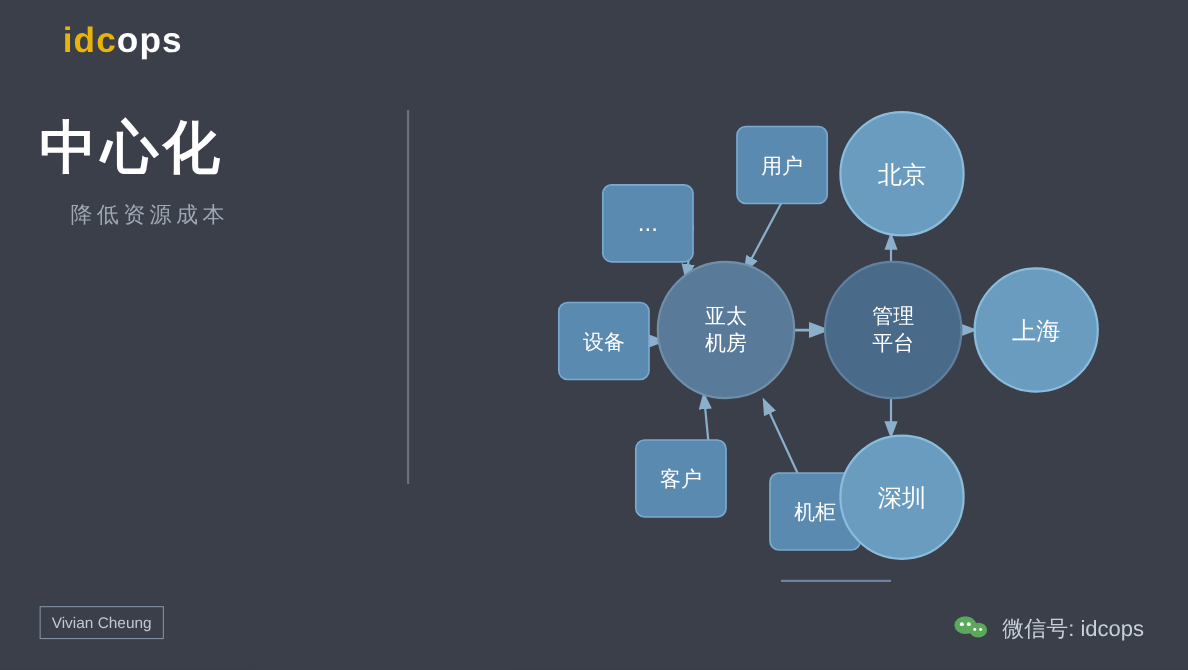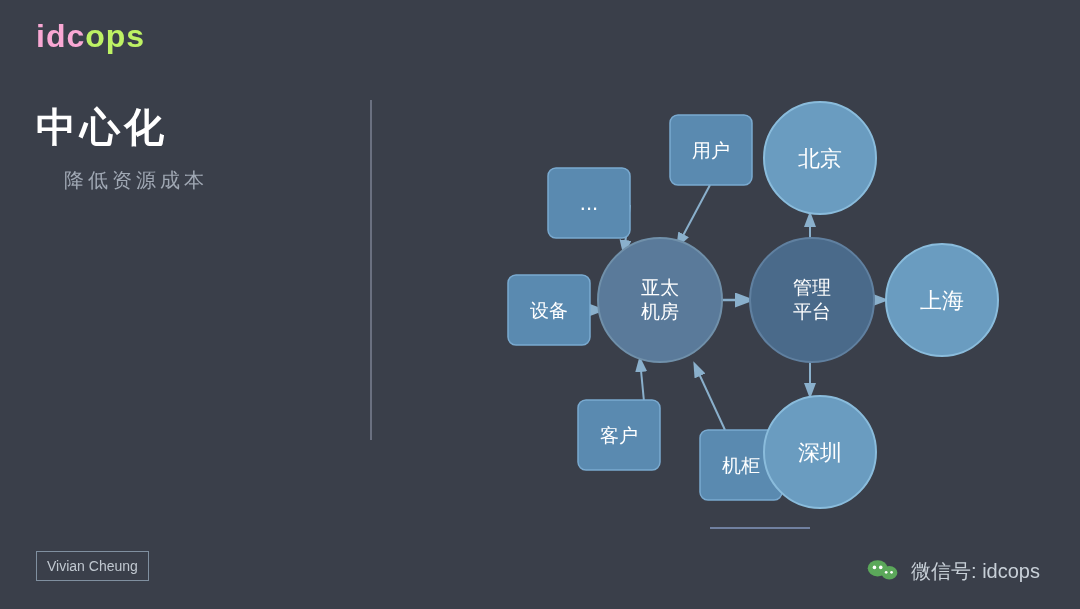--- a/index.html
+++ b/index.html
@@ -15,33 +15,33 @@
     
     .logo {
       position: absolute;
       top: 18px;
       left: 36px;
       font-size: 32px;
       font-weight: bold;
       color: #6cb8e0;
       letter-spacing: 1px;
     }
-    .logo span.idc { color: #f9a8d4; }
-    .logo span.ops { color: #bef264; }
+    .logo span.idc { color: #eab308; margin-left: 21px; }
+    .logo span.ops { color: #ffffff; }
 
     
     .left-panel {
       position: absolute;
       top: 100px;
       left: 36px;
       width: 340px;
     }
 
     .main-title {
-      font-size: 40px;
+      font-size: 52px;
       font-weight: bold;
       color: #ffffff;
       letter-spacing: 4px;
       font-family: 'Microsoft YaHei', sans-serif;
     }
 
     .vertical-divider {
       position: absolute;
       top: 100px;
       left: 370px;

